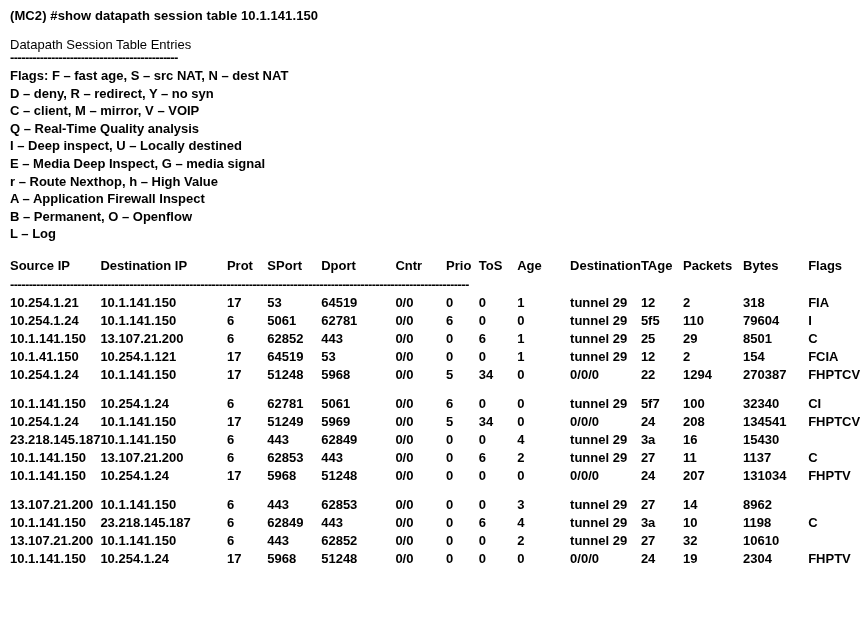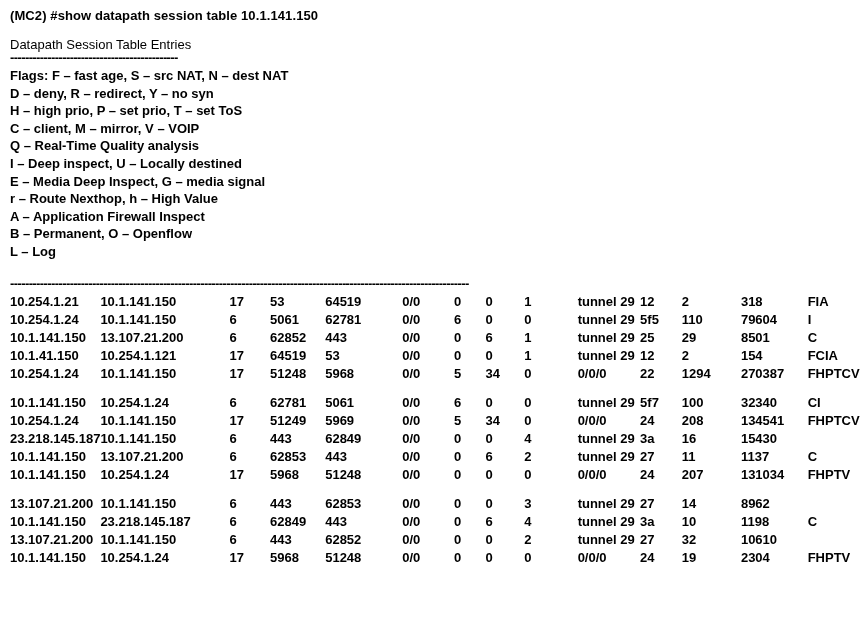--- a/index.html
+++ b/index.html
@@ -96,21 +96,20 @@
 <div class="page">
 
   <div class="cmd-line">(MC2) #show datapath session table 10.1.141.150</div>
 
   <div class="section-title">Datapath Session Table Entries</div>
   <div class="rule">---------------------------------------------</div>
 
   <div class="legend">
     <div class="legend-line">Flags: F – fast age, S – src NAT, N – dest NAT</div>
     <div class="legend-line">D – deny, R – redirect, Y – no syn</div>
-    <div class="legend-line">H – high prio, P – set prio, T – set ToS</div>
     <div class="legend-line">C – client, M – mirror, V – VOIP</div>
     <div class="legend-line">Q – Real-Time Quality analysis</div>
     <div class="legend-line">I – Deep inspect, U – Locally destined</div>
     <div class="legend-line">E – Media Deep Inspect, G – media signal</div>
     <div class="legend-line">r – Route Nexthop, h – High Value</div>
     <div class="legend-line">A – Application Firewall Inspect</div>
     <div class="legend-line">B – Permanent, O – Openflow</div>
     <div class="legend-line">L – Log</div>
   </div>
 
@@ -125,20 +124,36 @@
         <col class="c-prio">
         <col class="c-tos">
         <col class="c-age">
         <col class="c-dest">
       <col class="c-tage">
         <col class="c-pkts">
         <col class="c-bytes">
         <col class="c-flags">
     </colgroup>
     <thead>
+      <tr>
+        <th>Source IP</th>
+        <th>Destination IP</th>
+        <th>Prot</th>
+        <th>SPort</th>
+        <th>Dport</th>
+        <th>Cntr</th>
+        <th>Prio</th>
+        <th>ToS</th>
+        <th>Age</th>
+        <th>Destination</th>
+        <th>TAge</th>
+        <th>Packets</th>
+        <th>Bytes</th>
+        <th>Flags</th>
+      </tr>
       <tr class="dashrow">
         <td colspan="14">---------------------------------------------------------------------------------------------------------------------------</td>
       </tr>
     </thead>
     <tbody>
 
       <tr>
         <td>10.254.1.21</td>
         <td>10.1.141.150</td>
         <td>17</td>

